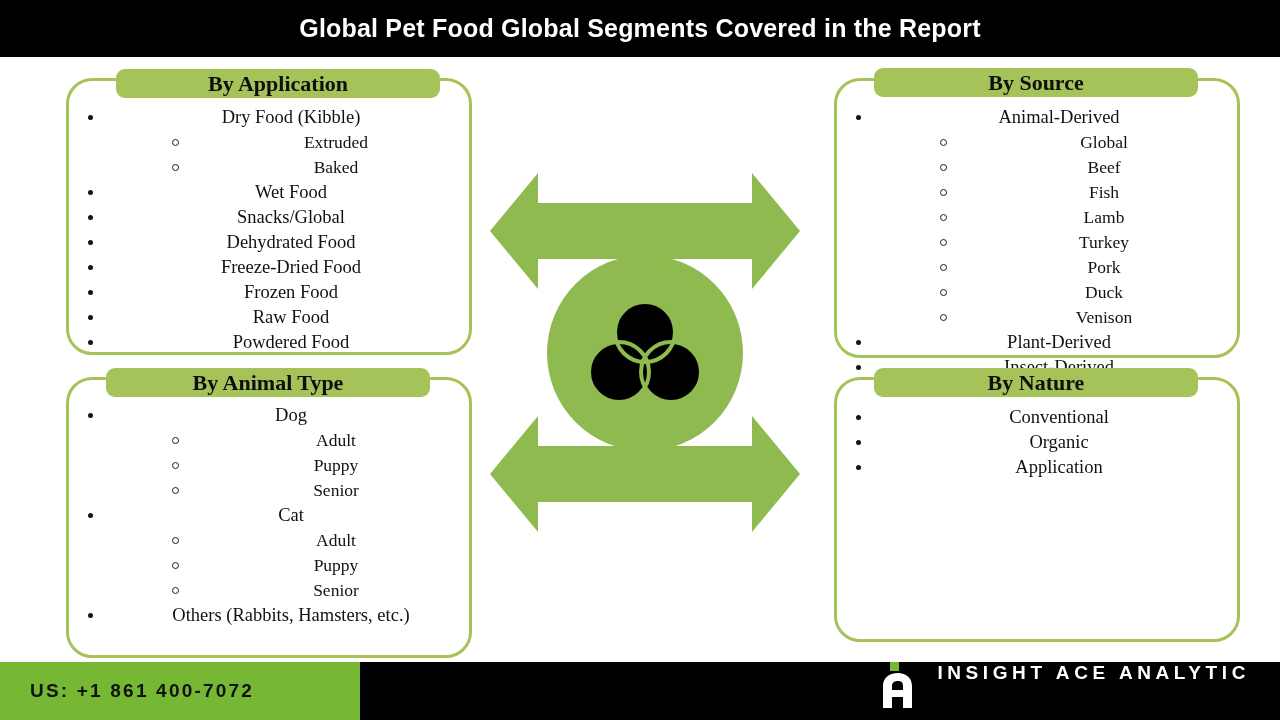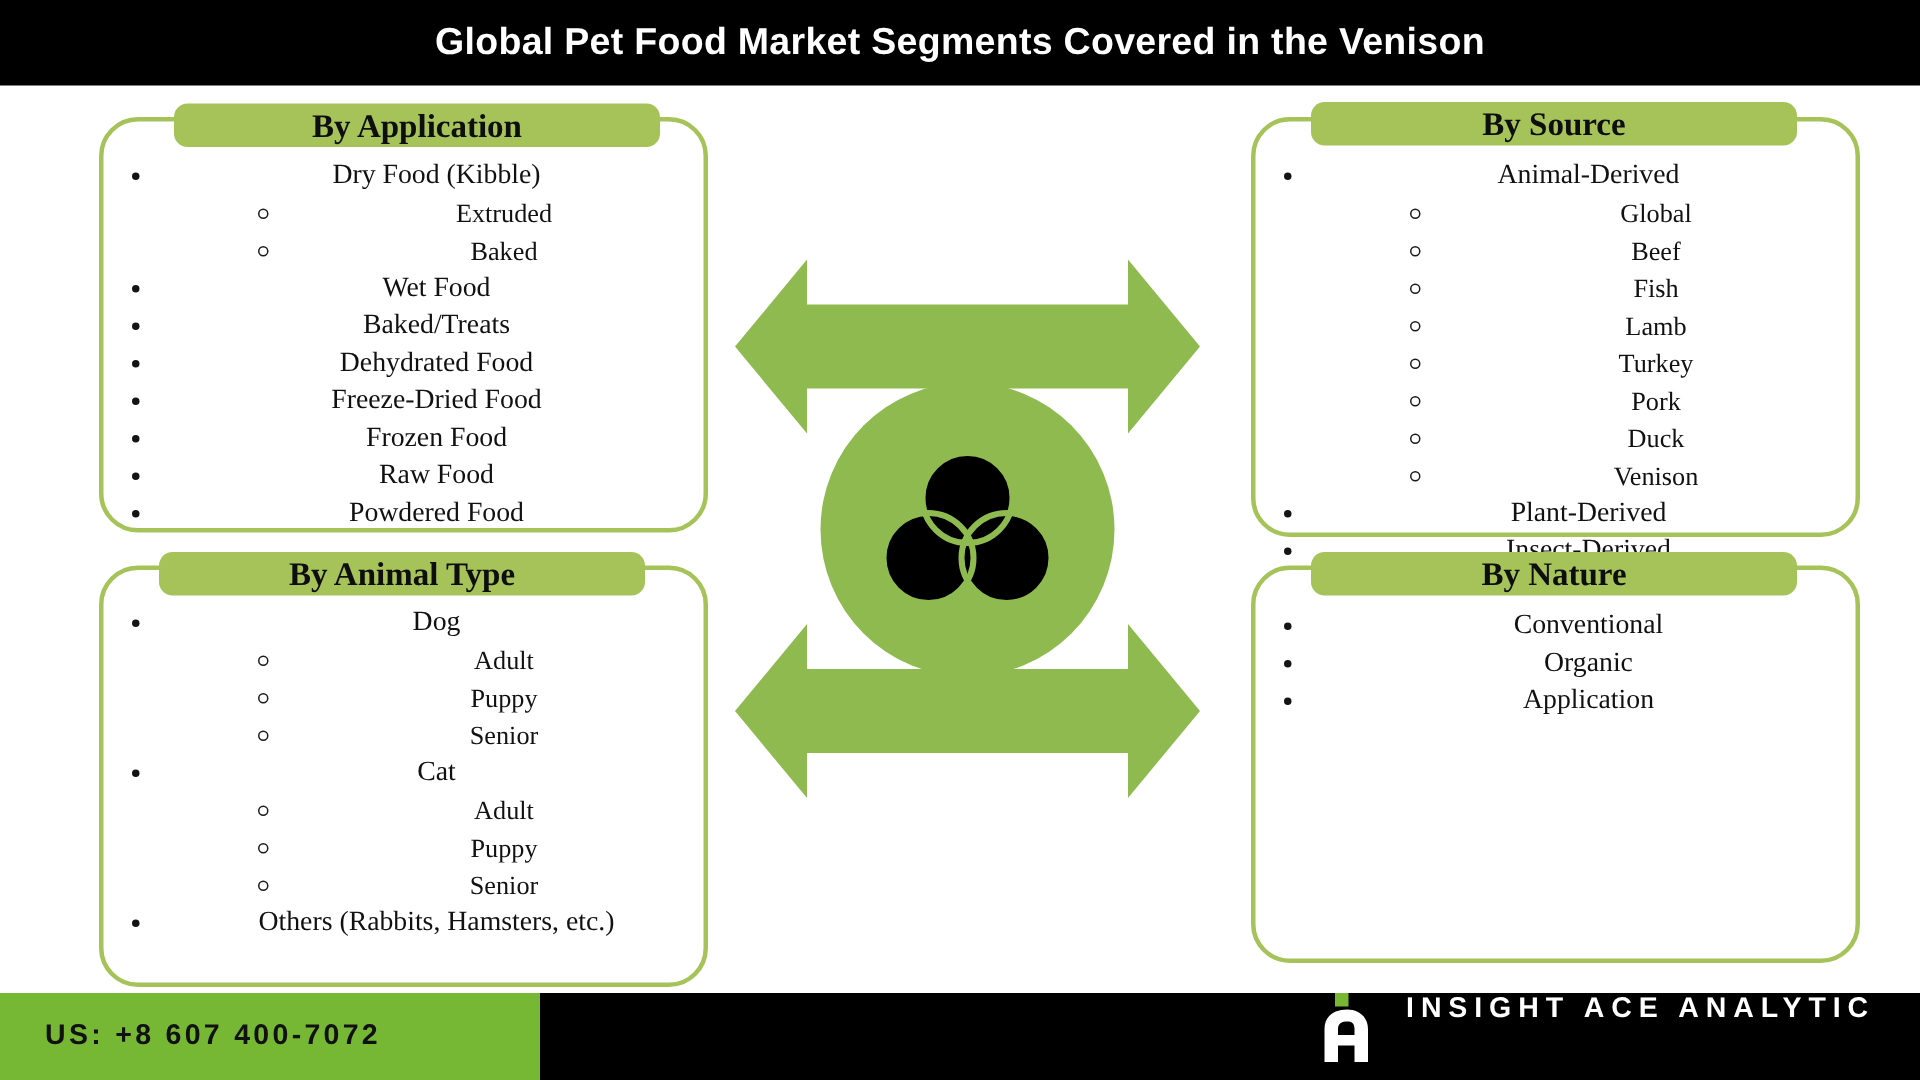--- a/index.html
+++ b/index.html
@@ -185,21 +185,21 @@
     font-size: 19px;
     color: #ffffff;
     letter-spacing: 4.6px;
     white-space: nowrap;
   }
 </style>
 </head>
 <body>
 
 <div class="title-band">
-  <div class="title-text">Global Pet Food Market Segments Covered in the Venison</div>
+  <div class="title-text">Global Pet Food Global Segments Covered in the Report</div>
 </div>
 
 <div class="card" id="card-application"></div>
 <div class="card-head" id="head-application">
   <span class="head-text">By Application</span>
 </div>
 <div class="card-body" id="body-application">
   <ul class="lvl1">
     <li class="item1">
       <span class="bullet"></span>
@@ -214,21 +214,21 @@
           <span>Baked</span>
         </li>
       </ul>
     </li>
     <li class="item1">
       <span class="bullet"></span>
       <span>Wet Food</span>
     </li>
     <li class="item1">
       <span class="bullet"></span>
-      <span>Baked/Treats</span>
+      <span>Snacks/Global</span>
     </li>
     <li class="item1">
       <span class="bullet"></span>
       <span>Dehydrated Food</span>
     </li>
     <li class="item1">
       <span class="bullet"></span>
       <span>Freeze-Dried Food</span>
     </li>
     <li class="item1">
@@ -388,21 +388,21 @@
       <circle cx="191" cy="212" r="30" fill="#000000"></circle>
       <circle cx="165" cy="172" r="30" fill="none" stroke="#8fba4f" stroke-width="4"></circle>
       <circle cx="139" cy="212" r="30" fill="none" stroke="#8fba4f" stroke-width="4"></circle>
       <circle cx="191" cy="212" r="30" fill="none" stroke="#8fba4f" stroke-width="4"></circle>
     </g>
   </svg>
 </div>
 
 <div class="footer">
   <div class="footer-phone">
-    <span class="phone-text">US: +8 607 400-7072</span>
+    <span class="phone-text">US: +1 861 400-7072</span>
   </div>
   <div class="brand">
     <div class="brand-mark">
       <svg width="34" height="46" viewBox="0 0 34 46" xmlns="http://www.w3.org/2000/svg">
         <rect x="9" y="0" width="9" height="9" fill="#76b834"></rect>
         <path d="M2 46 L2 24 C2 15 9 11 17 11 C25 11 31 16 31 24 L31 46 L22 46 L22 35 L11 35 L11 46 Z
                  M11 28 L22 28 L22 24 C22 20 20 19 17 19 C14 19 11 20 11 24 Z" fill="#ffffff"></path>
       </svg>
     </div>
     <span class="brand-name">INSIGHT ACE ANALYTIC</span>

